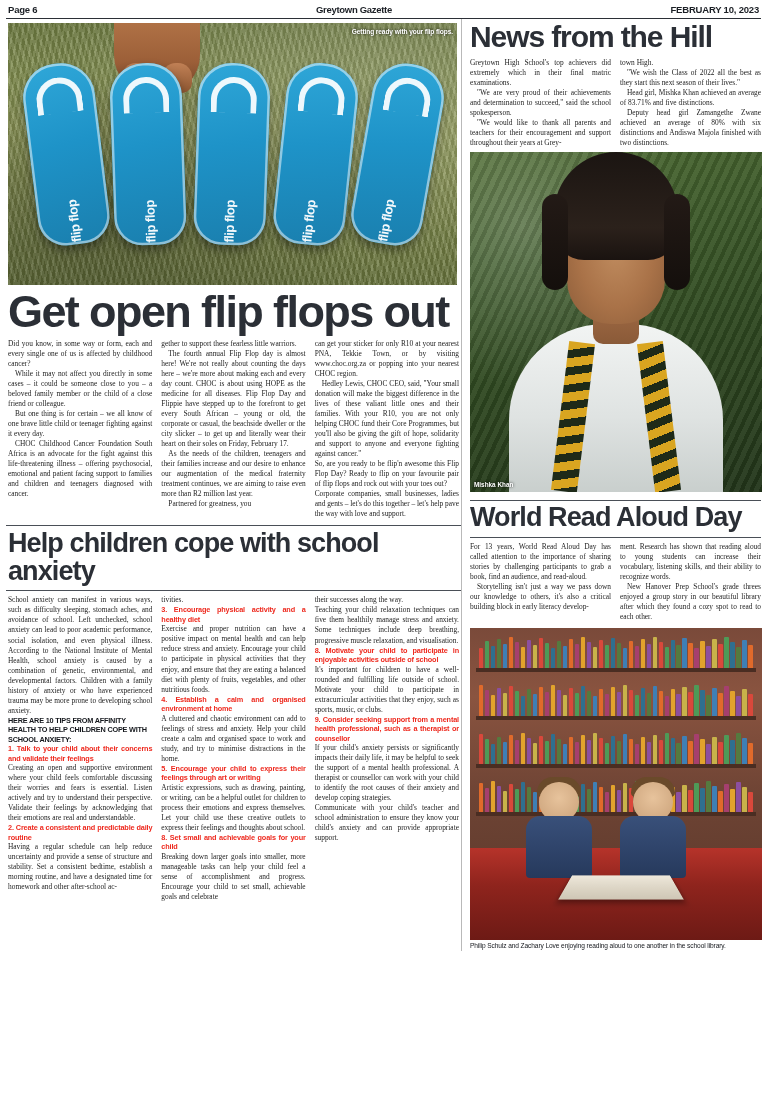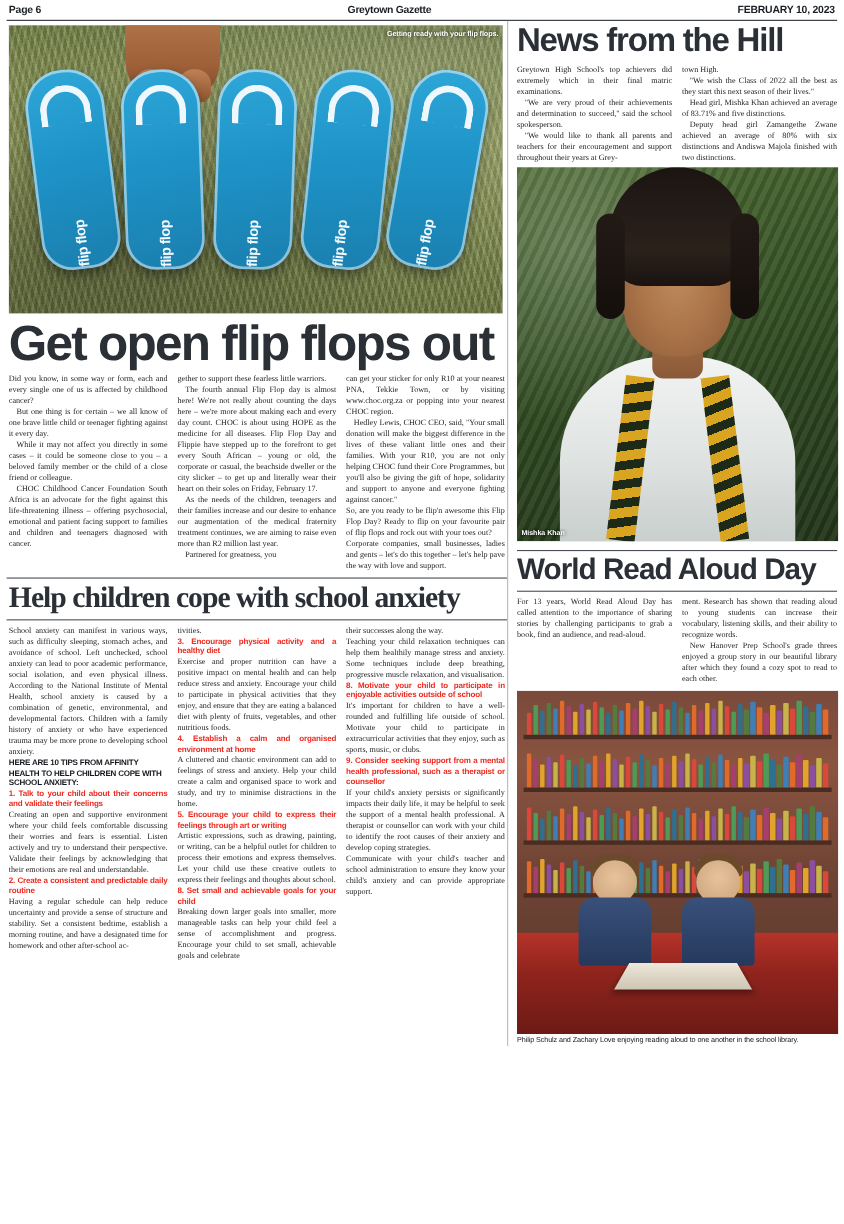--- a/index.html
+++ b/index.html
@@ -259,22 +259,22 @@
         </div>
         <div class="cap-overlay">Getting ready with your flip flops.</div>
       </div>
 
       <h1 class="head">Get open flip flops out</h1>
 
       <div class="cols3">
         <div class="col">
           <div class="bt">
             <p class="ni">Did you know, in some way or form, each and every single one of us is affected by childhood cancer?</p>
+            <p>While it may not affect you directly in some cases – it could be someone close to you – a beloved family member or the child of a close friend or colleague.</p>
             <p>But one thing is for certain – we all know of one brave little child or teenager fighting against it every day.</p>
-            <p>While it may not affect you directly in some cases – it could be someone close to you – a beloved family member or the child of a close friend or colleague.</p>
             <p>CHOC Childhood Cancer Foundation South Africa is an advocate for the fight against this life-threatening illness – offering psychosocial, emotional and patient facing support to families and children and teenagers diagnosed with cancer.</p>
           </div>
         </div>
         <div class="col">
           <div class="bt">
             <p class="ni">gether to support these fearless little warriors.</p>
             <p>The fourth annual Flip Flop day is almost here! We're not really about counting the days here – we're more about making each and every day count. CHOC is about using HOPE as the medicine for all diseases. Flip Flop Day and Flippie have stepped up to the forefront to get every South African – young or old, the corporate or casual, the beachside dweller or the city slicker – to get up and literally wear their heart on their soles on Friday, February 17.</p>
             <p>As the needs of the children, teenagers and their families increase and our desire to enhance our augmentation of the medical fraternity treatment continues, we are aiming to raise even more than R2 million last year.</p>
             <p>Partnered for greatness, you</p>
           </div>
@@ -283,21 +283,21 @@
           <div class="bt">
             <p class="ni">can get your sticker for only R10 at your nearest PNA, Tekkie Town, or by visiting www.choc.org.za or popping into your nearest CHOC region.</p>
             <p>Hedley Lewis, CHOC CEO, said, "Your small donation will make the biggest difference in the lives of these valiant little ones and their families. With your R10, you are not only helping CHOC fund their Core Programmes, but you'll also be giving the gift of hope, solidarity and support to anyone and everyone fighting against cancer."</p>
             <p class="ni">So, are you ready to be flip'n awesome this Flip Flop Day? Ready to flip on your favourite pair of flip flops and rock out with your toes out?</p>
             <p class="ni">Corporate companies, small businesses, ladies and gents – let's do this together – let's help pave the way with love and support.</p>
           </div>
         </div>
       </div>
 
       <div class="rule-top"></div>
-      <h2 class="sec-head" style="padding-left:2px;font-family:Liberation Serif, serif;">Help children cope with school anxiety</h2>
+      <h2 class="sec-head" style="padding-left:2px;">Help children cope with school anxiety</h2>
       <div class="rule-top" style="margin:5px 0 4px 0;"></div>
 
       <div class="cols3">
 
         <div class="col">
           <div class="bt">
             <p class="ni">School anxiety can manifest in various ways, such as difficulty sleeping, stomach aches, and avoidance of school. Left unchecked, school anxiety can lead to poor academic performance, social isolation, and even physical illness. According to the National Institute of Mental Health, school anxiety is caused by a combination of genetic, environmental, and developmental factors. Children with a family history of anxiety or who have experienced trauma may be more prone to developing school anxiety.</p>
           </div>
           <p class="tip-dark">HERE ARE 10 TIPS FROM AFFINITY HEALTH TO HELP CHILDREN COPE WITH SCHOOL ANXIETY:</p>
           <p class="tip">1. Talk to your child about their concerns and validate their feelings</p>
@@ -330,21 +330,21 @@
           <div class="bt">
             <p class="ni">Breaking down larger goals into smaller, more manageable tasks can help your child feel a sense of accomplishment and progress. Encourage your child to set small, achievable goals and celebrate</p>
           </div>
         </div>
 
         <div class="col">
           <div class="bt">
             <p class="ni">their successes along the way.</p>
           </div>
           <div class="bt">
-            <p class="ni">Teaching your child relaxation techniques can help them healthily manage stress and anxiety. Some techniques include deep breathing, progressive muscle relaxation, and visualisation.</p>
+            <p class="ni">Teaching your child relaxation techniques can five them healthily manage stress and anxiety. Some techniques include deep breathing, progressive muscle relaxation, and visualisation.</p>
           </div>
           <p class="tip">8. Motivate your child to participate in enjoyable activities outside of school</p>
           <div class="bt">
             <p class="ni">It's important for children to have a well-rounded and fulfilling life outside of school. Motivate your child to participate in extracurricular activities that they enjoy, such as sports, music, or clubs.</p>
           </div>
           <p class="tip">9. Consider seeking support from a mental health professional, such as a therapist or counsellor</p>
           <div class="bt">
             <p class="ni">If your child's anxiety persists or significantly impacts their daily life, it may be helpful to seek the support of a mental health professional. A therapist or counsellor can work with your child to identify the root causes of their anxiety and develop coping strategies.</p>
           </div>
           <div class="bt">
@@ -388,20 +388,21 @@
       </div>
 
       <div class="hill-divider"></div>
       <h2 class="sec-head">World Read Aloud Day</h2>
       <div class="hill-divider" style="margin:5px 0 4px 0;"></div>
 
       <div class="cols2">
         <div class="col">
           <div class="bt">
             <p class="ni">For 13 years, World Read Aloud Day has called attention to the importance of sharing stories by challenging participants to grab a book, find an audience, and read-aloud.</p>
+            <p>Storytelling isn't just a way we pass down our knowledge to others, it's also a critical building block in early literacy develop-</p>
           </div>
         </div>
         <div class="col">
           <div class="bt">
             <p class="ni">ment. Research has shown that reading aloud to young students can increase their vocabulary, listening skills, and their ability to recognize words.</p>
             <p>New Hanover Prep School's grade threes enjoyed a group story in our beautiful library after which they found a cozy spot to read to each other.</p>
           </div>
         </div>
       </div>
 

